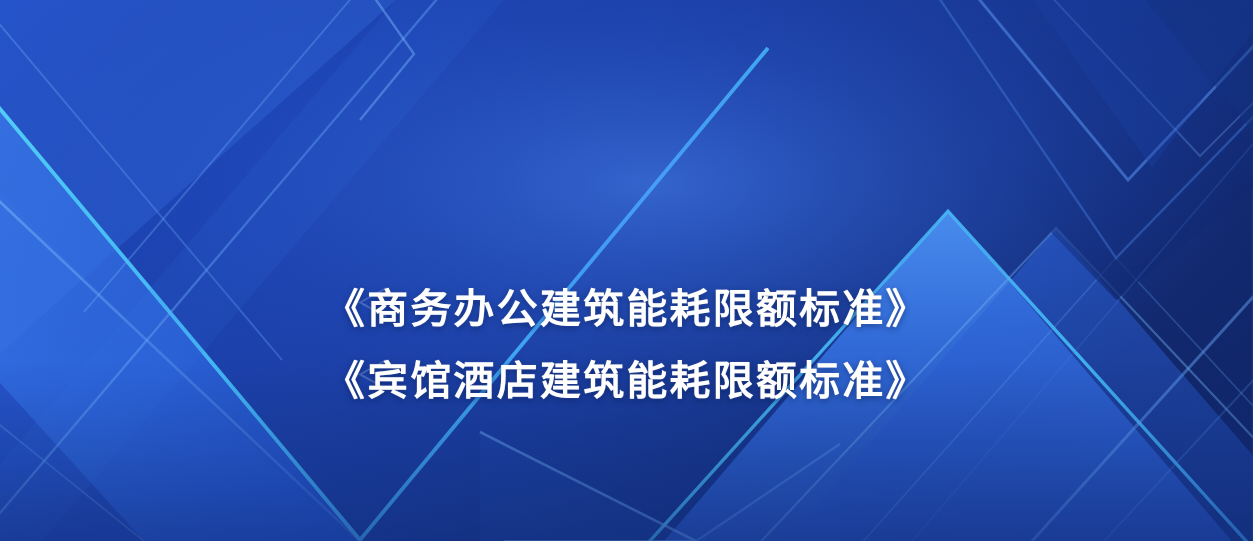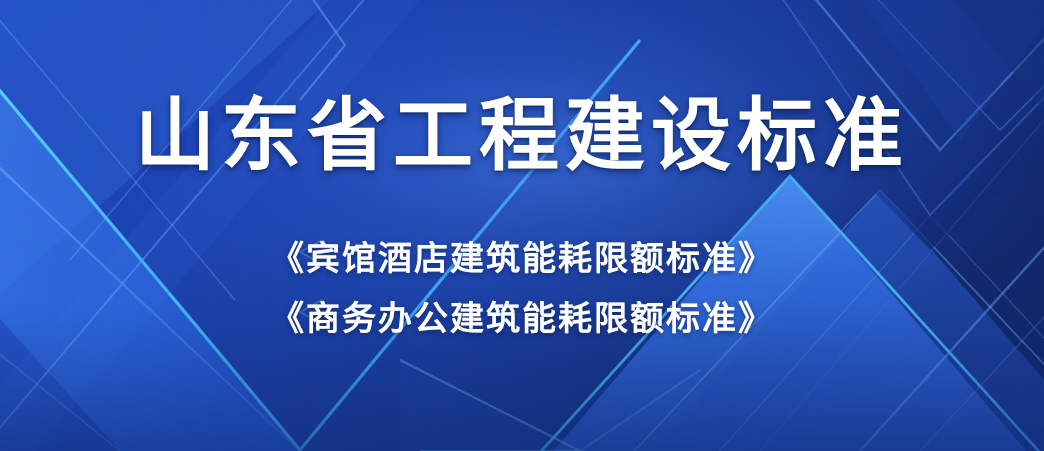--- a/index.html
+++ b/index.html
@@ -214,21 +214,20 @@
       <polyline points="700,370 580,451" fill="none" stroke="#6fb5ff" stroke-width="2" opacity="0.40"></polyline>
       <polygon points="400,360 580,451 700,370 700,451 400,451" fill="#2f68e2" opacity="0.12"></polygon>
     </g>
 
     <rect x="0" y="0" width="1044" height="451" fill="url(#centerGlow)"></rect>
     <rect x="0" y="300" width="1044" height="151" fill="url(#botShade)"></rect>
   </svg>
 
   <div class="content">
 
-    <h1 class="main-title">山东省工程建设标准</h1>
 
     <ul class="subtitle-list">
+      <li class="subtitle-item">《商务办公建筑能耗限额标准》</li>
       <li class="subtitle-item">《宾馆酒店建筑能耗限额标准》</li>
-      <li class="subtitle-item">《商务办公建筑能耗限额标准》</li>
     </ul>
 
   </div>
 </div>
 
 </body></html>

